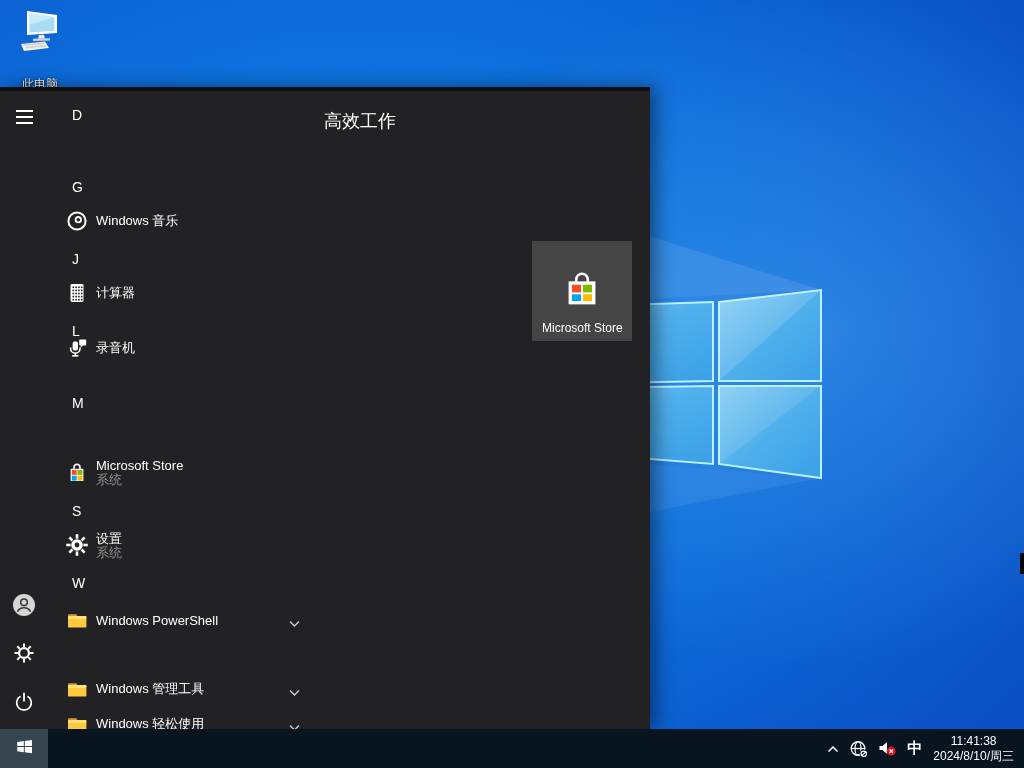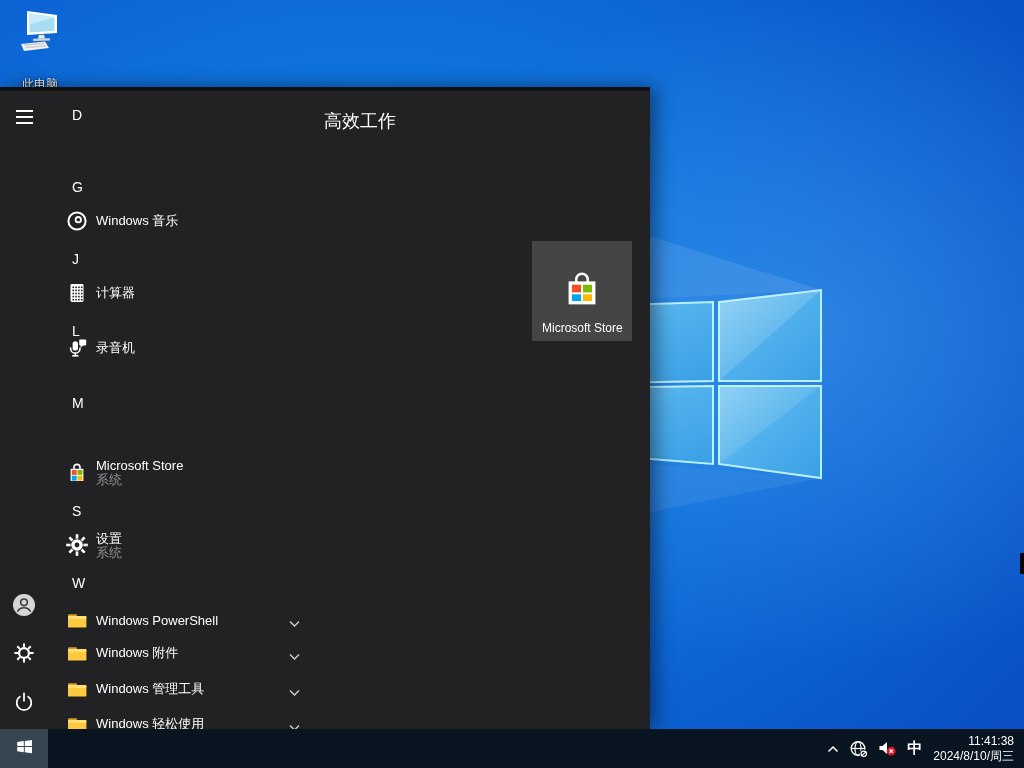--- a/index.html
+++ b/index.html
@@ -52,21 +52,21 @@
   .tile .t-lbl { position:absolute; left:10px; bottom:6px; font-size:12px; color:#fff; white-space:nowrap; }
 
   
   .taskbar { position:absolute; left:0; bottom:0; width:1024px; height:39px; background:#081420; }
   .start-btn { position:absolute; left:0; top:0; width:48px; height:39px; background:#36454f;
     display:flex; align-items:center; justify-content:center; cursor:pointer; }
   .tray { position:absolute; right:0; top:0; height:39px; display:flex; align-items:center; gap:9px;
     padding-right:8px; }
   .tray-ic { display:flex; align-items:center; justify-content:center; cursor:pointer; height:39px; }
   .ime { color:#fff; font-size:15px; font-weight:bold; cursor:pointer; }
-  .clock { color:#fff; font-size:12px; line-height:15px; text-align:right; cursor:pointer;
+  .clock { color:#fff; font-size:12px; line-height:15px; text-align:center; cursor:pointer;
     padding:0 2px; }
 </style>
 </head>
 <body>
 
 <div class="desktop">
   <svg class="wall-logo" width="1024" height="768" viewBox="0 0 1024 768">
     <defs>
       <linearGradient id="pane" x1="0" y1="0" x2="1" y2="1">
         <stop offset="0" stop-color="#85cdf4"></stop>
@@ -287,35 +287,20 @@
       </svg>
     </span>
     <span class="lbl">Windows PowerShell</span>
     <span class="chev">
       <svg width="11" height="8" viewBox="0 0 11 8">
           <polyline points="1,1.5 5.5,6 10,1.5" fill="none" stroke="#cfcfcf" stroke-width="1.4"></polyline>
         </svg>
     </span>
   </div>
 
-  <div class="row app" style="top:549px">
-    <span class="ic">
-      <svg width="24" height="24" viewBox="0 0 24 24">
-        <rect x="3" y="6.2" width="9" height="4.4" rx="1" fill="#d99b2b"></rect>
-        <rect x="3" y="8" width="18.4" height="11.6" rx="1.2" fill="#fcc93f"></rect>
-        <rect x="3" y="8" width="18.4" height="3" rx="1.2" fill="#ffdf76"></rect>
-      </svg>
-    </span>
-    <span class="lbl">Windows 附件</span>
-    <span class="chev">
-      <svg width="11" height="8" viewBox="0 0 11 8">
-          <polyline points="1,1.5 5.5,6 10,1.5" fill="none" stroke="#cfcfcf" stroke-width="1.4"></polyline>
-        </svg>
-    </span>
-  </div>
 
   <div class="row app" style="top:620px">
     <span class="ic">
       <svg width="24" height="24" viewBox="0 0 24 24">
         <rect x="3" y="6.2" width="9" height="4.4" rx="1" fill="#d99b2b"></rect>
         <rect x="3" y="8" width="18.4" height="11.6" rx="1.2" fill="#fcc93f"></rect>
         <rect x="3" y="8" width="18.4" height="3" rx="1.2" fill="#ffdf76"></rect>
       </svg>
     </span>
     <span class="lbl">Windows 轻松使用</span>

